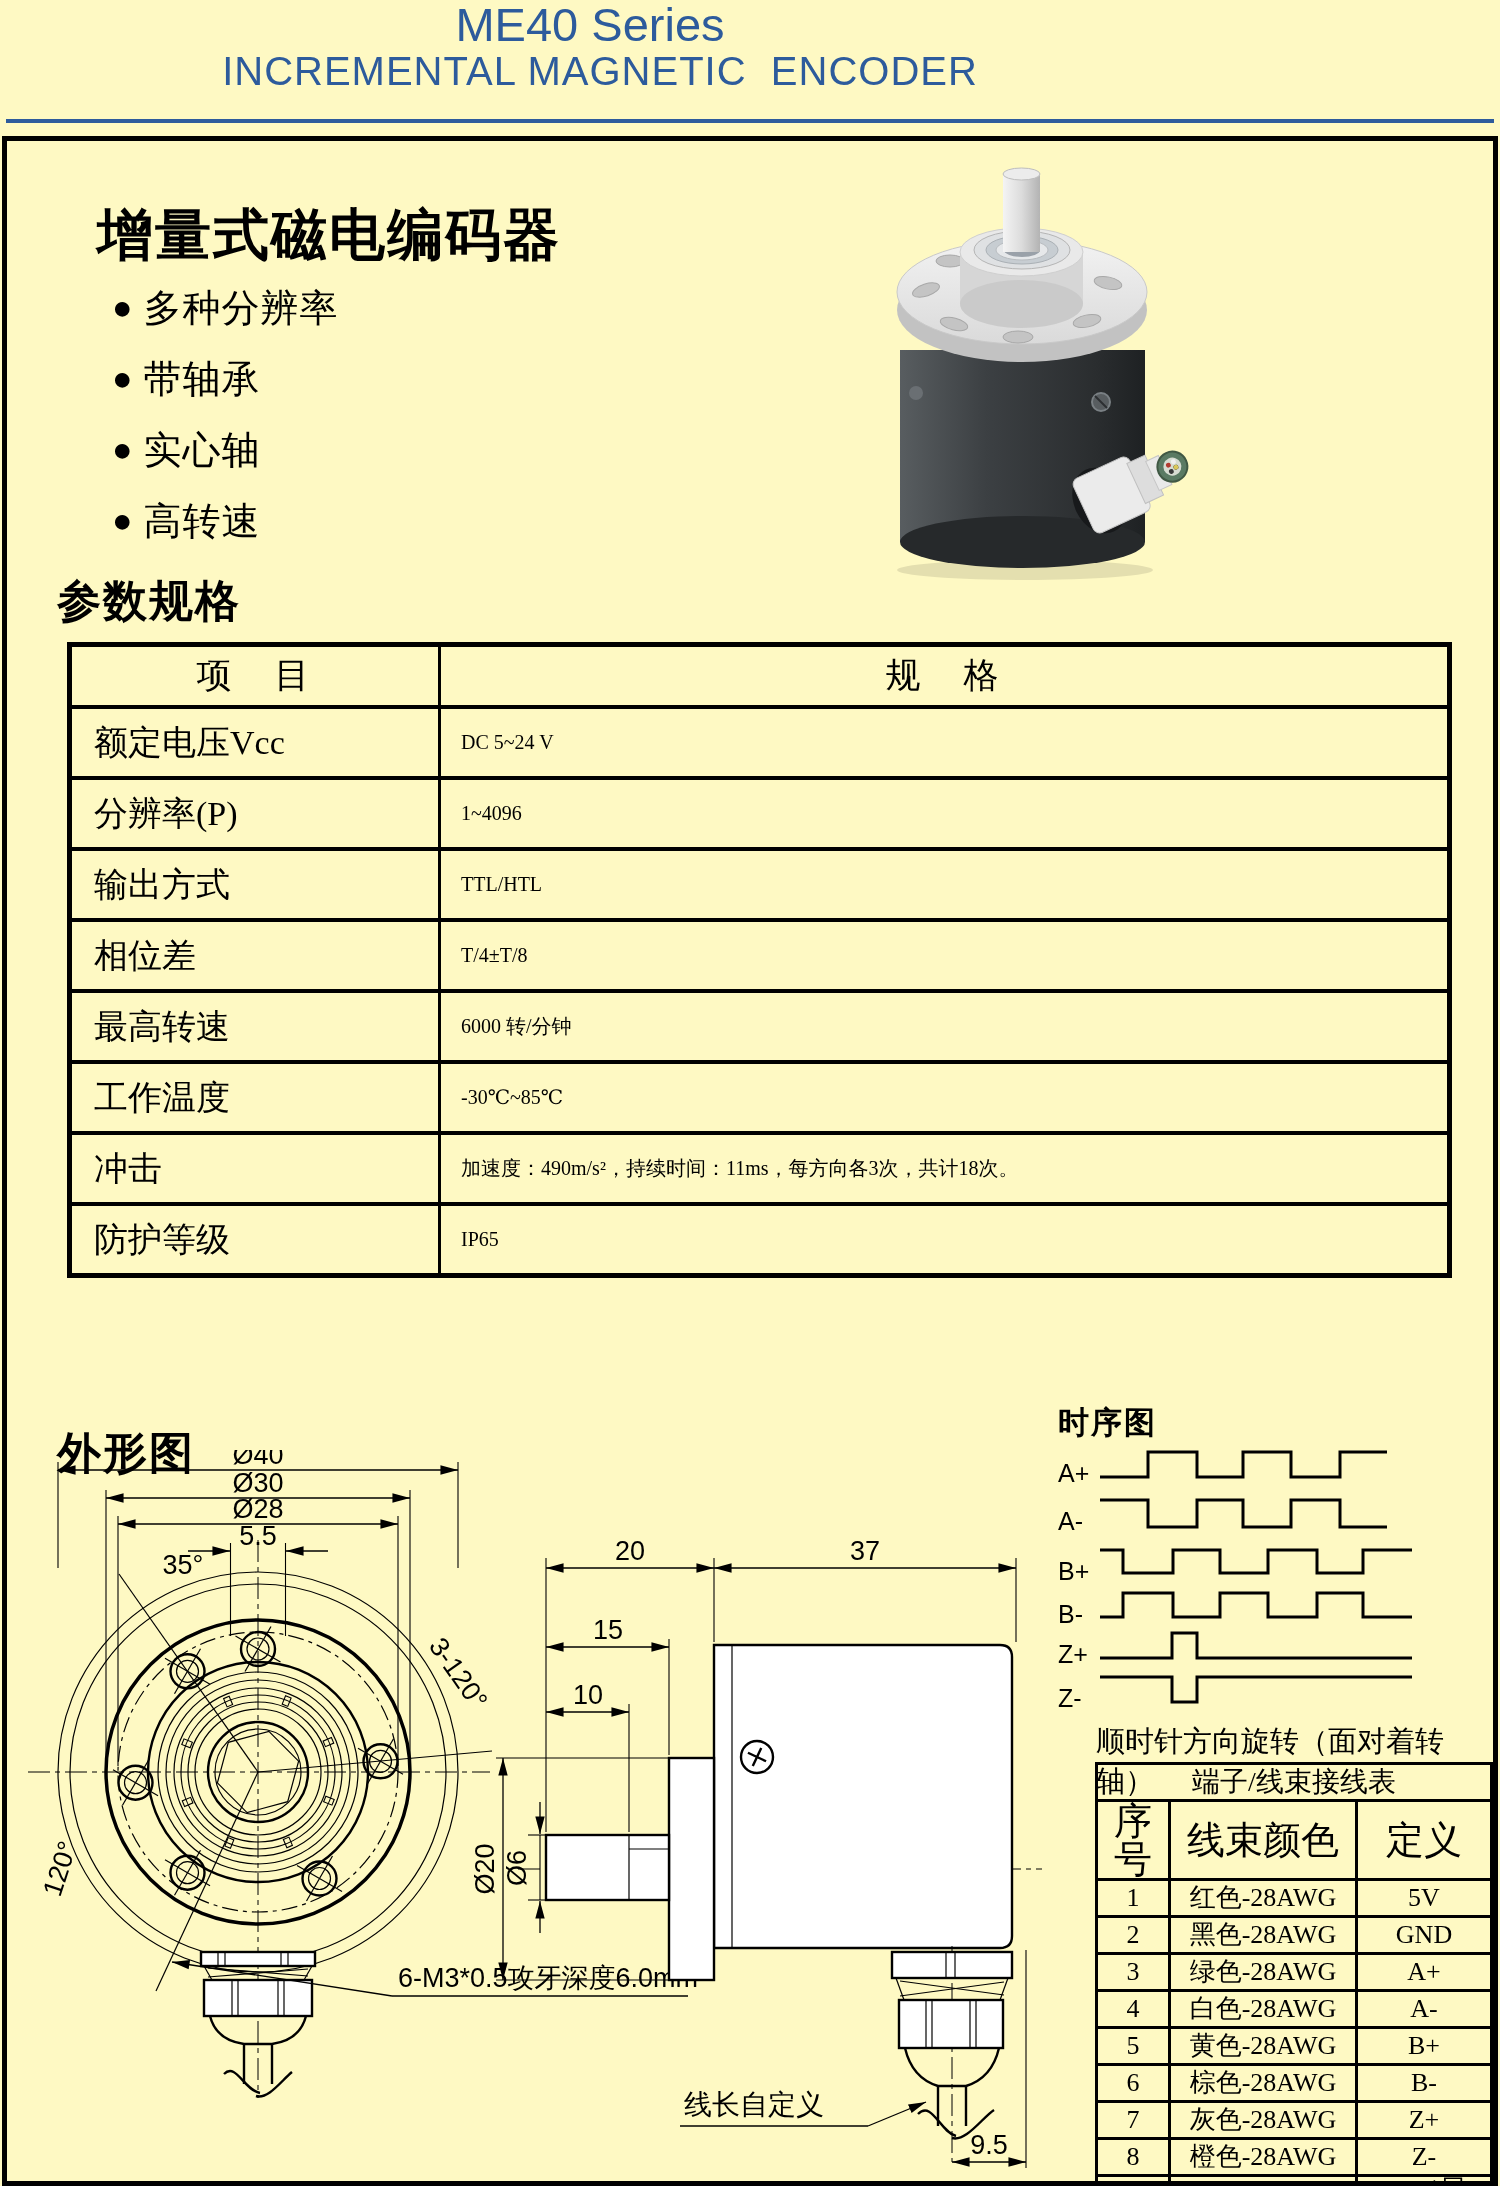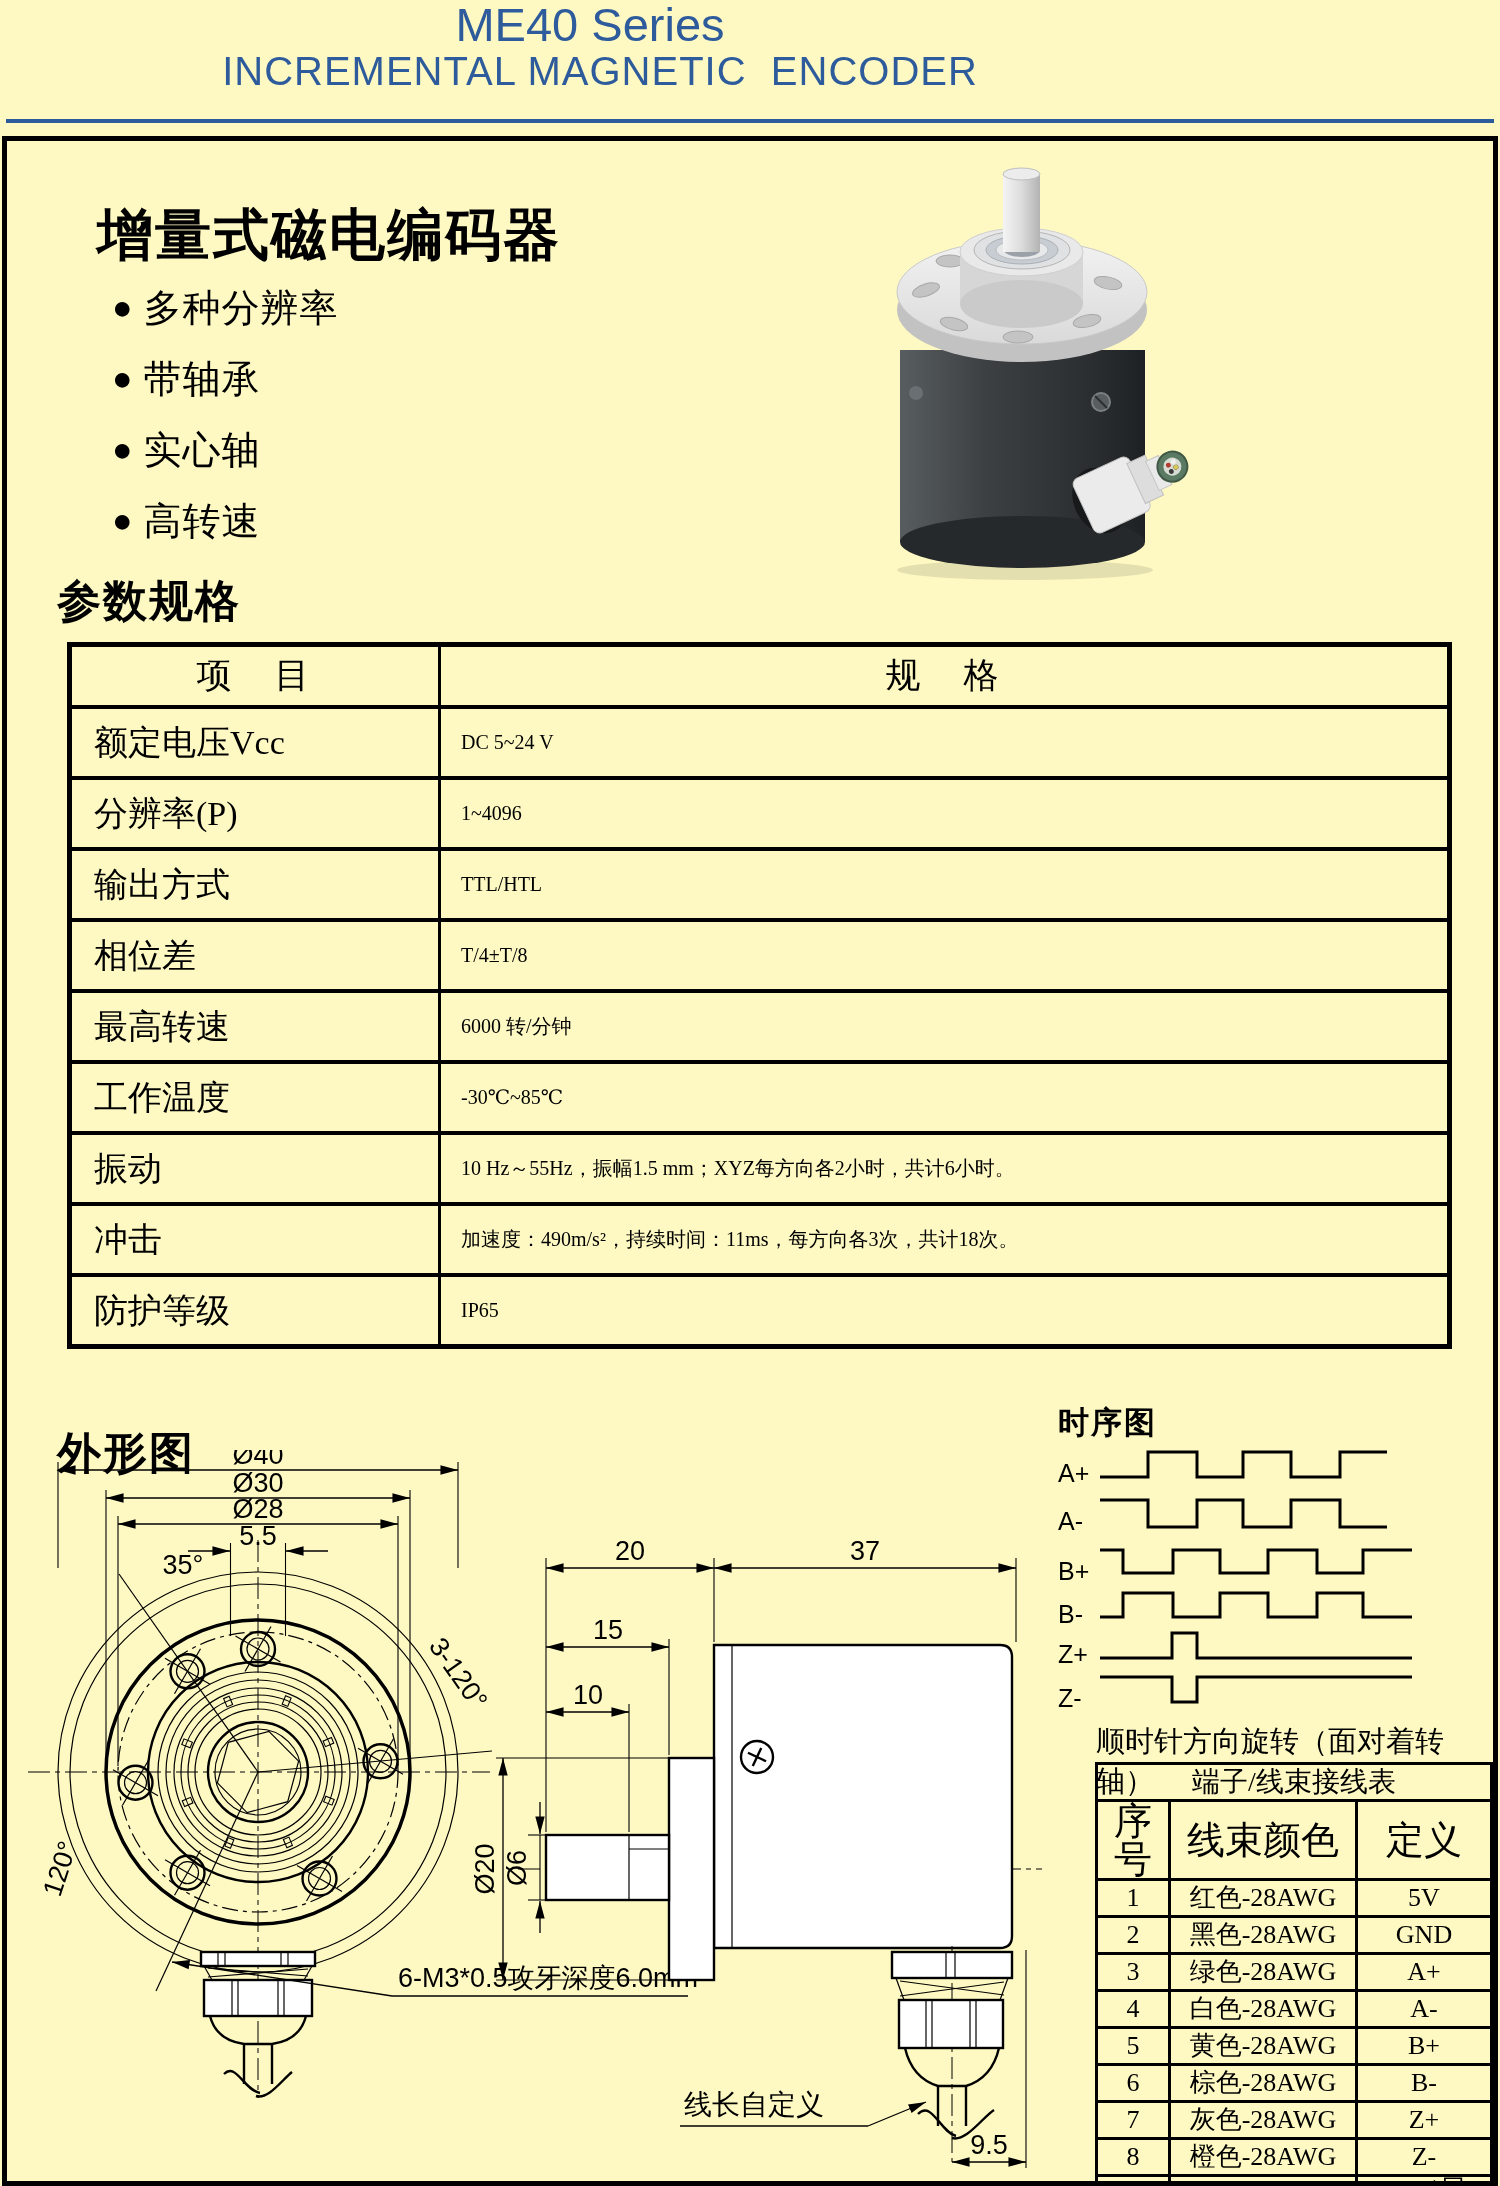--- a/index.html
+++ b/index.html
@@ -170,24 +170,20 @@
           <td class="item">相位差</td>
           <td class="spec">T/4±T/8</td>
         </tr>
     <tr>
           <td class="item">最高转速</td>
           <td class="spec">6000 转/分钟</td>
         </tr>
     <tr>
           <td class="item">工作温度</td>
           <td class="spec">-30℃~85℃</td>
-        </tr>
-    <tr>
-          <td class="item">振动</td>
-          <td class="spec">10 Hz～55Hz，振幅1.5 mm；XYZ每方向各2小时，共计6小时。</td>
         </tr>
     <tr>
           <td class="item">冲击</td>
           <td class="spec">加速度：490m/s²，持续时间：11ms，每方向各3次，共计18次。</td>
         </tr>
     <tr>
           <td class="item">防护等级</td>
           <td class="spec">IP65</td>
         </tr>
   </tbody>

